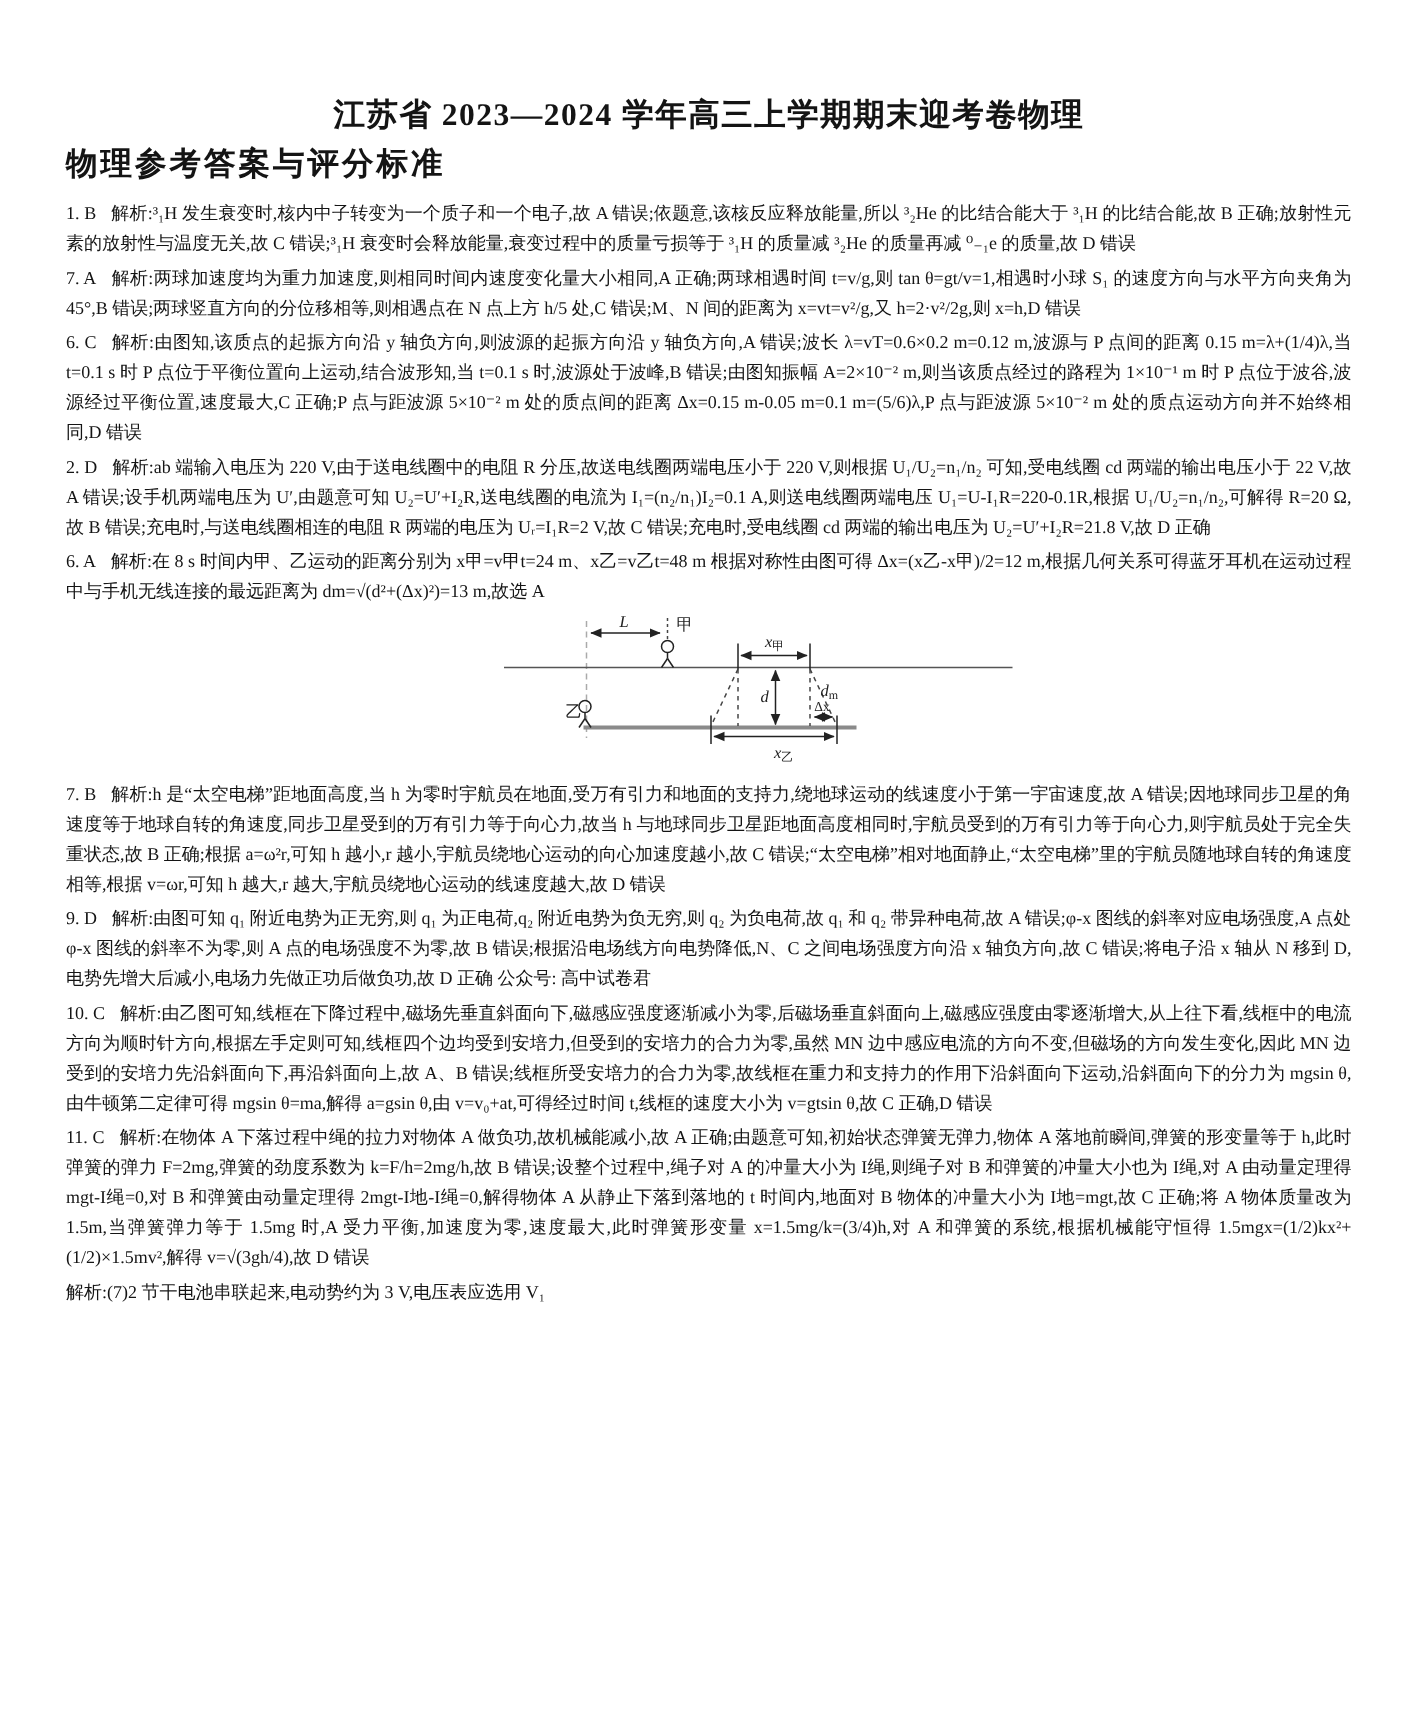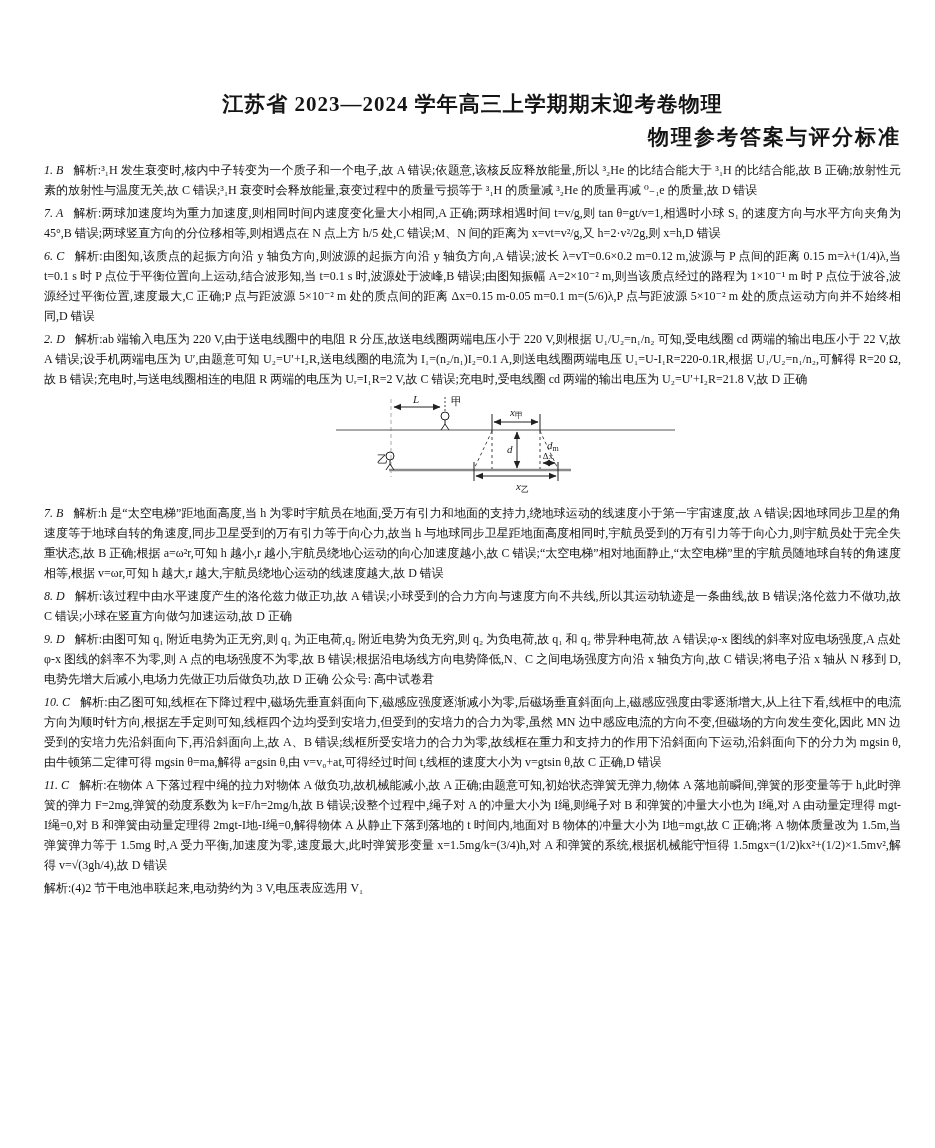--- a/index.html
+++ b/index.html
@@ -6,47 +6,47 @@
     margin: 0; padding: 0;
     width: 935px; height: 1148px;
     background: #ffffff;
     overflow: hidden;
     font-family: "Liberation Serif", "DejaVu Serif", serif;
     color: #141414;
   }
   .page {
     box-sizing: border-box;
     width: 935px; height: 1148px;
-    padding: 90px 34px 20px 44px;
+    padding: 62px 34px 20px 44px;
     border-radius: 13px;
   }
   .doc-title {
     margin: 0;
     text-align: center;
     font-size: 21px;
     font-weight: 700;
     letter-spacing: 1px;
     line-height: 28px;
   }
   .doc-subtitle {
     margin: 6px 0 10px 0;
-    text-align: right;
+    text-align: left;
     font-size: 21px;
     font-weight: 700;
     letter-spacing: 2px;
     line-height: 26px;
   }
   .answers { }
   .ans {
     margin: 0 0 3px 0;
     font-size: 12px;
     line-height: 20px;
     text-align: justify;
   }
-  .ans .head { margin-right: 10px; font-style: italic; }
+  .ans .head { margin-right: 10px; }
   .ans .head:empty { margin-right: 0; }
   .fig-wrap {
     margin: 4px 0 6px 290px;
     width: 345px;
   }
   svg text {
     font-family: "Liberation Serif", "DejaVu Serif", serif;
     font-size: 11px;
     fill: #222;
   }
@@ -71,20 +71,23 @@
   </p>
 
   <p class="ans">
     <span class="head">6. C</span><span class="body">解析:由图知,该质点的起振方向沿 y 轴负方向,则波源的起振方向沿 y 轴负方向,A 错误;波长 λ=vT=0.6×0.2 m=0.12 m,波源与 P 点间的距离 0.15 m=λ+(1/4)λ,当 t=0.1 s 时 P 点位于平衡位置向上运动,结合波形知,当 t=0.1 s 时,波源处于波峰,B 错误;由图知振幅 A=2×10⁻² m,则当该质点经过的路程为 1×10⁻¹ m 时 P 点位于波谷,波源经过平衡位置,速度最大,C 正确;P 点与距波源 5×10⁻² m 处的质点间的距离 Δx=0.15 m-0.05 m=0.1 m=(5/6)λ,P 点与距波源 5×10⁻² m 处的质点运动方向并不始终相同,D 错误</span>
   </p>
 
   <p class="ans">
     <span class="head">2. D</span><span class="body">解析:ab 端输入电压为 220 V,由于送电线圈中的电阻 R 分压,故送电线圈两端电压小于 220 V,则根据 U₁/U₂=n₁/n₂ 可知,受电线圈 cd 两端的输出电压小于 22 V,故 A 错误;设手机两端电压为 U′,由题意可知 U₂=U′+I₂R,送电线圈的电流为 I₁=(n₂/n₁)I₂=0.1 A,则送电线圈两端电压 U₁=U-I₁R=220-0.1R,根据 U₁/U₂=n₁/n₂,可解得 R=20 Ω,故 B 错误;充电时,与送电线圈相连的电阻 R 两端的电压为 Uᵣ=I₁R=2 V,故 C 错误;充电时,受电线圈 cd 两端的输出电压为 U₂=U′+I₂R=21.8 V,故 D 正确</span>
   </p>
 
+  <p class="ans">
+    <span class="head">6. A</span><span class="body">解析:在 8 s 时间内甲、乙运动的距离分别为 x甲=v甲t=24 m、x乙=v乙t=48 m 根据对称性由图可得 Δx=(x乙-x甲)/2=12 m,根据几何关系可得蓝牙耳机在运动过程中与手机无线连接的最远距离为 dm=√(d²+(Δx)²)=13 m,故选 A</span>
+  </p>
 <div class="fig-wrap" id="fig6wrap">
     <svg width="345" height="100" viewBox="0 0 345 100">
       <defs>
         <marker id="arr" markerWidth="8" markerHeight="8" refX="7" refY="4" orient="auto-start-reverse">
           <path d="M0,0.8 L7.5,4 L0,7.2 Z" fill="#222"></path>
         </marker>
       </defs>
 
       <line x1="57" y1="6" x2="57" y2="84" stroke="#aaa" stroke-width="1" stroke-dasharray="4,3"></line>
 
@@ -133,36 +136,33 @@
         <line x1="56" y1="71" x2="52" y2="77"></line>
         <line x1="56" y1="71" x2="60" y2="77"></line>
       </g>
       <text x="43" y="70">乙</text>
     </svg>
   </div>
   <p class="ans">
     <span class="head">7. B</span><span class="body">解析:h 是“太空电梯”距地面高度,当 h 为零时宇航员在地面,受万有引力和地面的支持力,绕地球运动的线速度小于第一宇宙速度,故 A 错误;因地球同步卫星的角速度等于地球自转的角速度,同步卫星受到的万有引力等于向心力,故当 h 与地球同步卫星距地面高度相同时,宇航员受到的万有引力等于向心力,则宇航员处于完全失重状态,故 B 正确;根据 a=ω²r,可知 h 越小,r 越小,宇航员绕地心运动的向心加速度越小,故 C 错误;“太空电梯”相对地面静止,“太空电梯”里的宇航员随地球自转的角速度相等,根据 v=ωr,可知 h 越大,r 越大,宇航员绕地心运动的线速度越大,故 D 错误</span>
   </p>
 
-  <p class="ans">
-    <span class="head">8. D</span><span class="body">解析:该过程中由水平速度产生的洛伦兹力做正功,故 A 错误;小球受到的合力方向与速度方向不共线,所以其运动轨迹是一条曲线,故 B 错误;洛伦兹力不做功,故 C 错误;小球在竖直方向做匀加速运动,故 D 正确</span>
-  </p>
 
   <p class="ans">
     <span class="head">9. D</span><span class="body">解析:由图可知 q₁ 附近电势为正无穷,则 q₁ 为正电荷,q₂ 附近电势为负无穷,则 q₂ 为负电荷,故 q₁ 和 q₂ 带异种电荷,故 A 错误;φ-x 图线的斜率对应电场强度,A 点处 φ-x 图线的斜率不为零,则 A 点的电场强度不为零,故 B 错误;根据沿电场线方向电势降低,N、C 之间电场强度方向沿 x 轴负方向,故 C 错误;将电子沿 x 轴从 N 移到 D,电势先增大后减小,电场力先做正功后做负功,故 D 正确 公众号: 高中试卷君</span>
   </p>
 
   <p class="ans">
     <span class="head">10. C</span><span class="body">解析:由乙图可知,线框在下降过程中,磁场先垂直斜面向下,磁感应强度逐渐减小为零,后磁场垂直斜面向上,磁感应强度由零逐渐增大,从上往下看,线框中的电流方向为顺时针方向,根据左手定则可知,线框四个边均受到安培力,但受到的安培力的合力为零,虽然 MN 边中感应电流的方向不变,但磁场的方向发生变化,因此 MN 边受到的安培力先沿斜面向下,再沿斜面向上,故 A、B 错误;线框所受安培力的合力为零,故线框在重力和支持力的作用下沿斜面向下运动,沿斜面向下的分力为 mgsin θ,由牛顿第二定律可得 mgsin θ=ma,解得 a=gsin θ,由 v=v₀+at,可得经过时间 t,线框的速度大小为 v=gtsin θ,故 C 正确,D 错误</span>
   </p>
 
   <p class="ans">
     <span class="head">11. C</span><span class="body">解析:在物体 A 下落过程中绳的拉力对物体 A 做负功,故机械能减小,故 A 正确;由题意可知,初始状态弹簧无弹力,物体 A 落地前瞬间,弹簧的形变量等于 h,此时弹簧的弹力 F=2mg,弹簧的劲度系数为 k=F/h=2mg/h,故 B 错误;设整个过程中,绳子对 A 的冲量大小为 I绳,则绳子对 B 和弹簧的冲量大小也为 I绳,对 A 由动量定理得 mgt-I绳=0,对 B 和弹簧由动量定理得 2mgt-I地-I绳=0,解得物体 A 从静止下落到落地的 t 时间内,地面对 B 物体的冲量大小为 I地=mgt,故 C 正确;将 A 物体质量改为 1.5m,当弹簧弹力等于 1.5mg 时,A 受力平衡,加速度为零,速度最大,此时弹簧形变量 x=1.5mg/k=(3/4)h,对 A 和弹簧的系统,根据机械能守恒得 1.5mgx=(1/2)kx²+(1/2)×1.5mv²,解得 v=√(3gh/4),故 D 错误</span>
   </p>
 
 
   <p class="ans">
-    <span class="head"></span><span class="body">解析:(4)2 节干电池串联起来,电动势约为 3 V,电压表应选用 V₁</span>
+    <span class="head"></span><span class="body">解析:(7)2 节干电池串联起来,电动势约为 3 V,电压表应选用 V₁</span>
   </p>
 
 </div>
 
 </div>
 
 </body></html>

